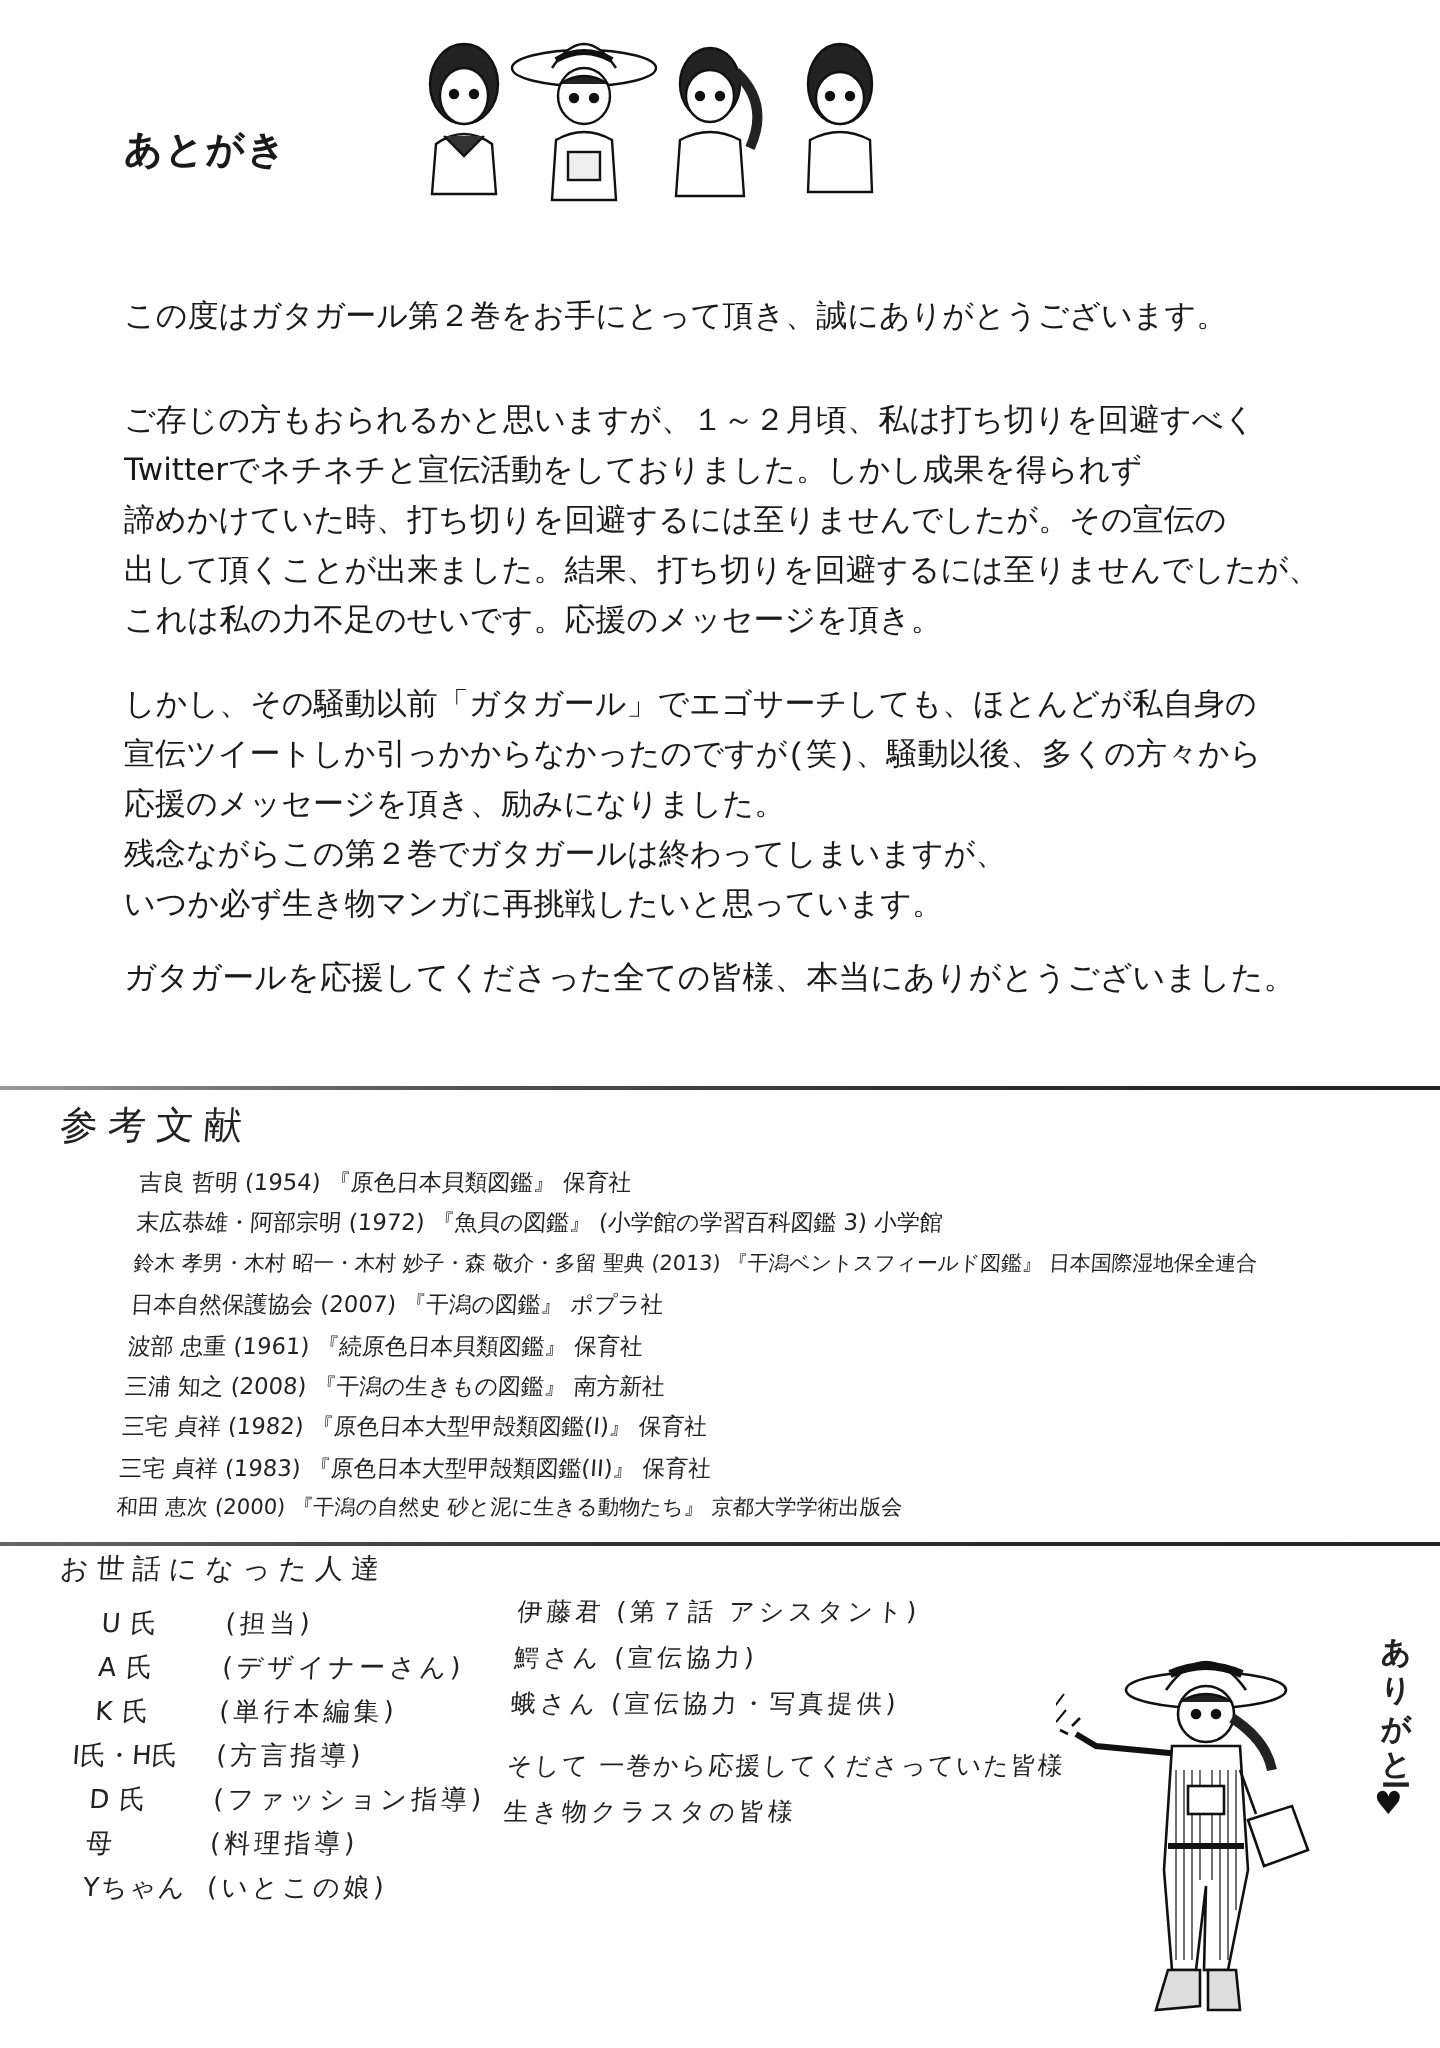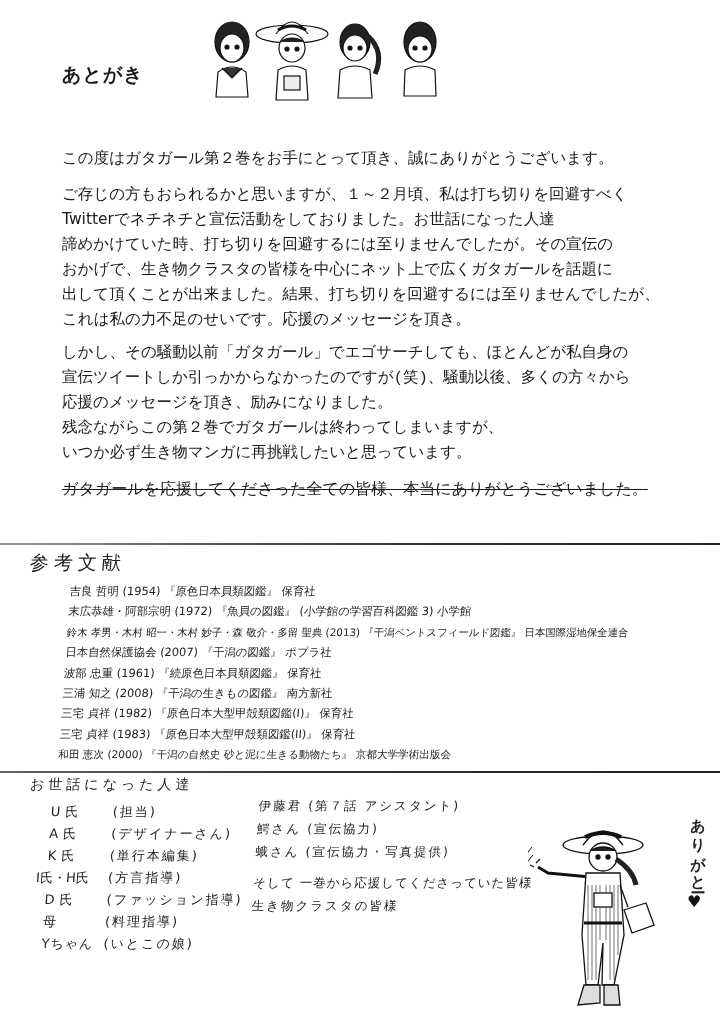--- a/index.html
+++ b/index.html
@@ -80,38 +80,37 @@
     <circle cx="205" cy="36" r="2" fill="#111"></circle>
       <circle cx="215" cy="36" r="2" fill="#111"></circle>
     <path d="M195 58 Q210 50 225 58 L226 84 L194 84 Z" fill="#fff"></path>
   </g>
 </svg>
 
 <div class="abs para" style="top:140px;">
   <div class="line"><span class="t">この度はガタガール第２巻をお手にとって頂き、誠にありがとうございます。</span></div>
 </div>
 
-<div class="abs para" style="top:176px;">
+<div class="abs para" style="top:192px;">
   <div class="line"><span class="t">ご存じの方もおられるかと思いますが、１～２月頃、私は打ち切りを回避すべく</span></div>
-  <div class="line"><span class="t">Twitterでネチネチと宣伝活動をしておりました。お世話になった人達</span></div>
+  <div class="line"><span class="t">Twitterでネチネチと宣伝活動をしておりました。しかし成果を得られず</span></div>
   <div class="line"><span class="t">諦めかけていた時、打ち切りを回避するには至りませんでしたが。その宣伝の</span></div>
-  <div class="line"><span class="t">おかげで、生き物クラスタの皆様を中心にネット上で広くガタガールを話題に</span></div>
   <div class="line"><span class="t">出して頂くことが出来ました。結果、打ち切りを回避するには至りませんでしたが、</span></div>
   <div class="line"><span class="t">これは私の力不足のせいです。応援のメッセージを頂き。</span></div>
 </div>
 
 <div class="abs para" style="top:335px;font-family:Liberation Mono, monospace;">
   <div class="line"><span class="t">しかし、その騒動以前「ガタガール」でエゴサーチしても、ほとんどが私自身の</span></div>
   <div class="line"><span class="t">宣伝ツイートしか引っかからなかったのですが(笑)、騒動以後、多くの方々から</span></div>
   <div class="line"><span class="t">応援のメッセージを頂き、励みになりました。</span></div>
   <div class="line"><span class="t">残念ながらこの第２巻でガタガールは終わってしまいますが、</span></div>
   <div class="line"><span class="t">いつか必ず生き物マンガに再挑戦したいと思っています。</span></div>
 </div>
 
-<div class="abs para final" style="top:470px;text-decoration:underline;">
+<div class="abs para final" style="top:470px;">
   <div class="line"><span class="t">ガタガールを応援してくださった全ての皆様、本当にありがとうございました。</span></div>
 </div>
 
 <div class="abs divider d1"></div>
 
 <div class="abs hand ref-head">参考文献</div>
 <div class="abs hand refs">
   <div>吉良 哲明 (1954) 『原色日本貝類図鑑』 保育社</div>
   <div>末広恭雄・阿部宗明 (1972) 『魚貝の図鑑』 (小学館の学習百科図鑑 3) 小学館</div>
   <div style="font-size:10.4px;">鈴木 孝男・木村 昭一・木村 妙子・森 敬介・多留 聖典 (2013) 『干潟ベントスフィールド図鑑』 日本国際湿地保全連合</div>

